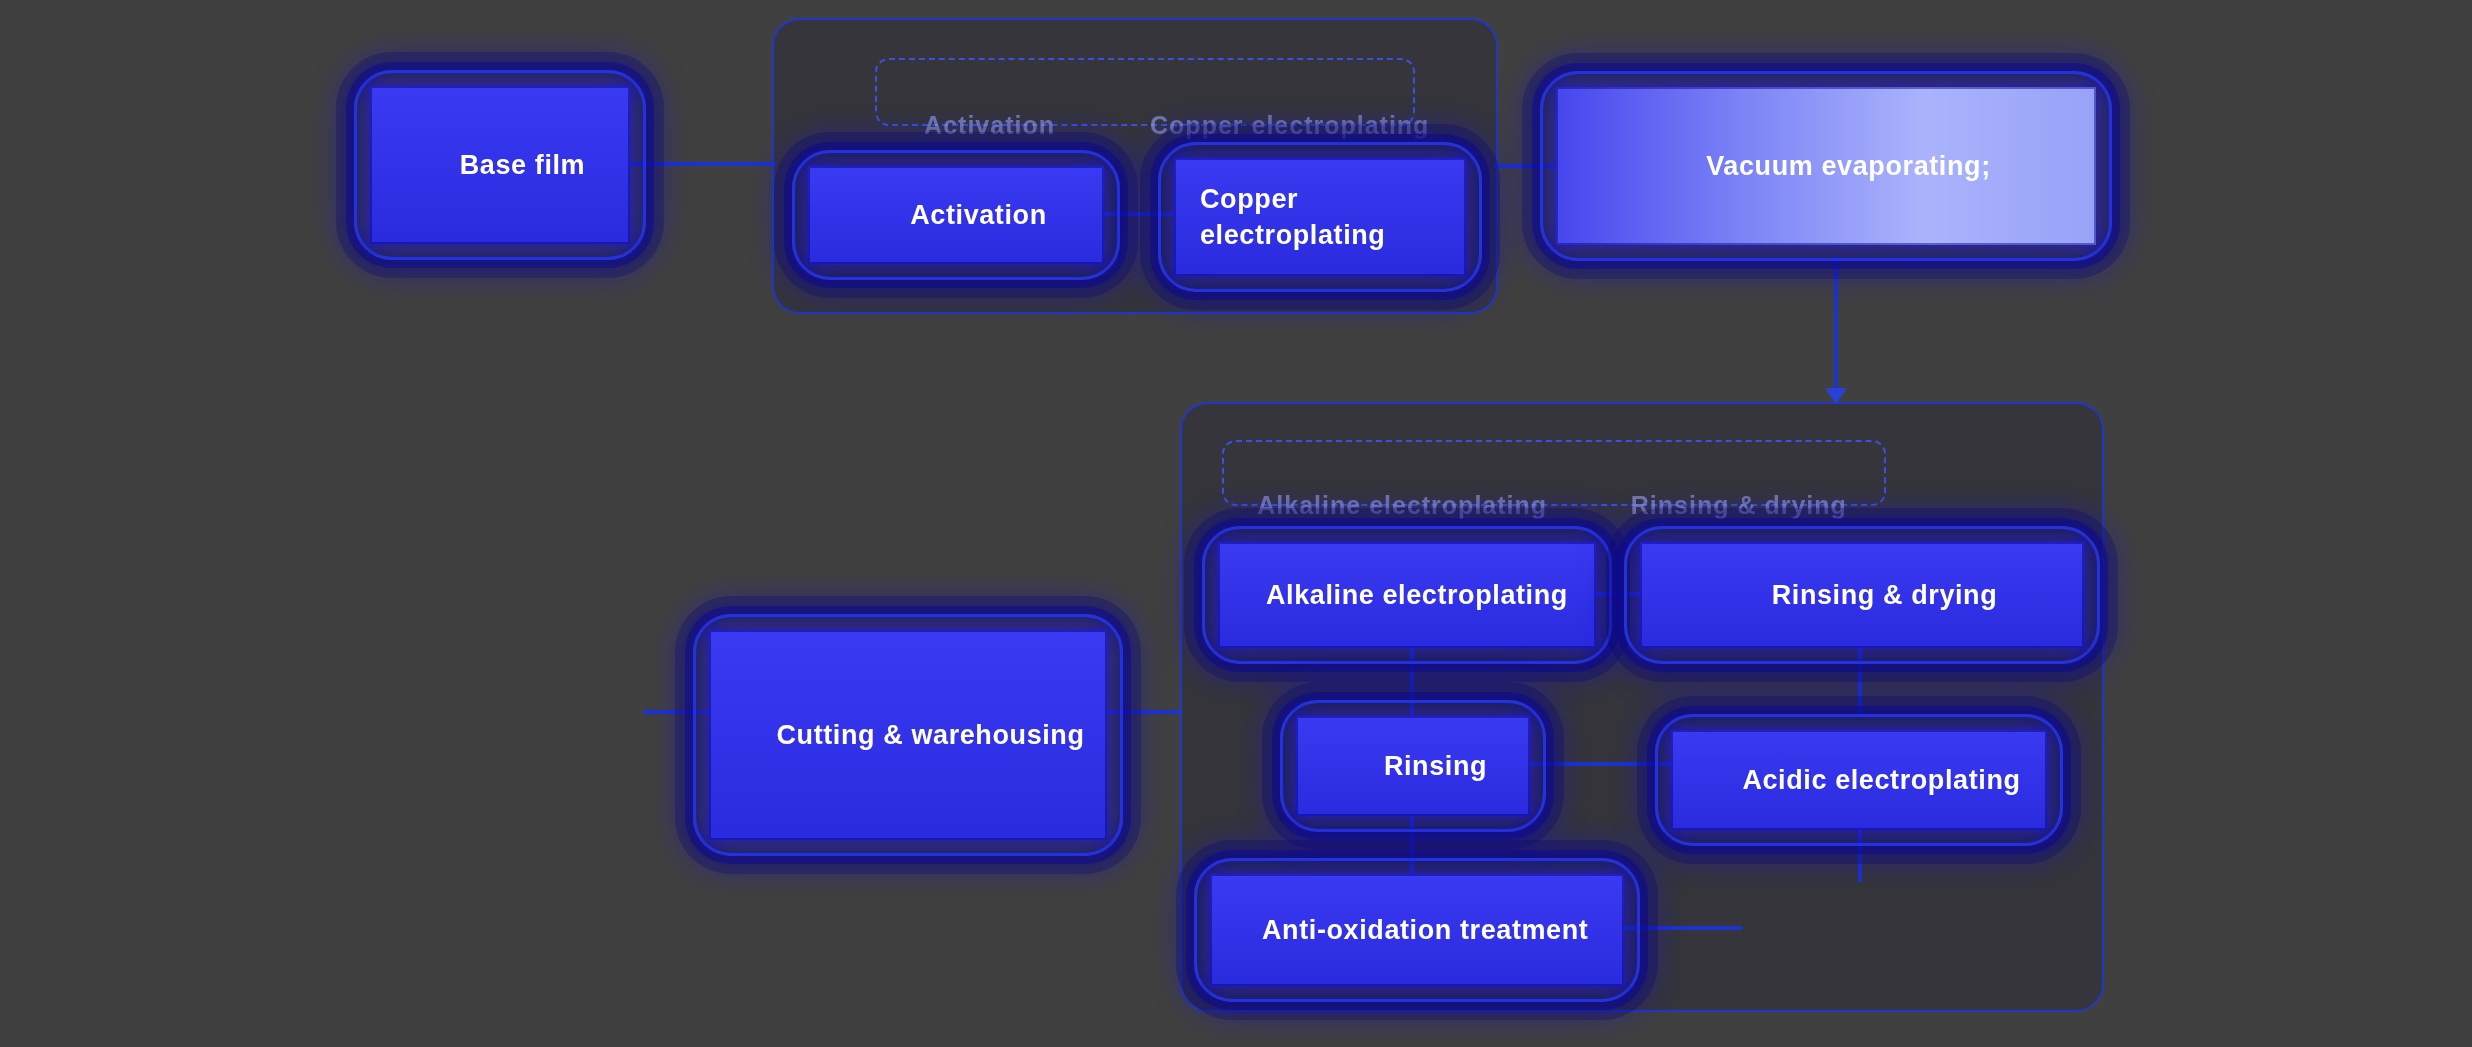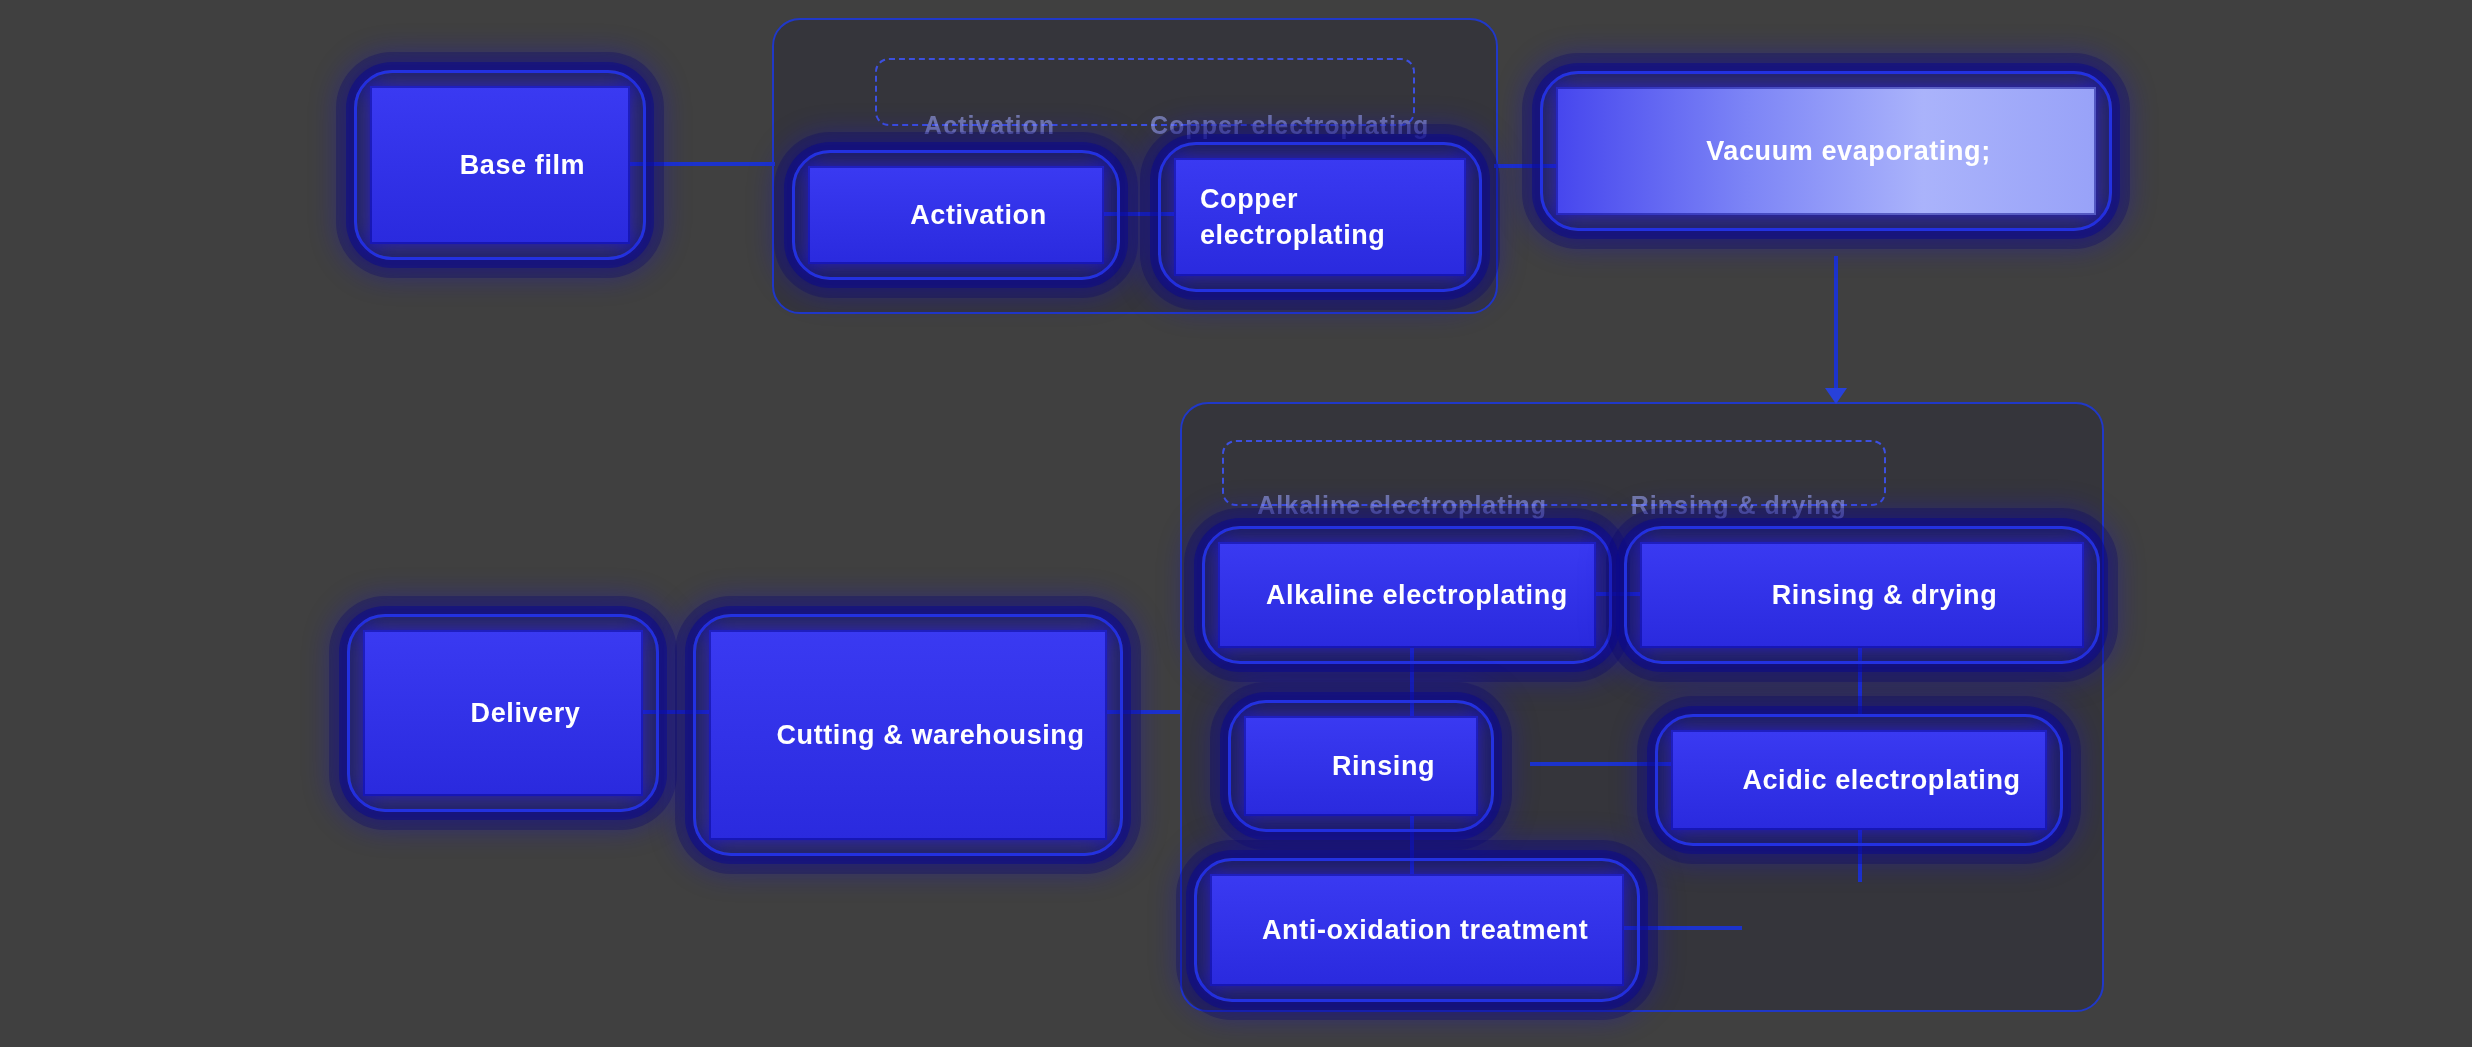--- a/index.html
+++ b/index.html
@@ -114,42 +114,42 @@
       </div>
   </div>
 
   <div class="node left-text" style="left:1174px; top:158px; width:292px; height:118px;">
     <span class="capsule"></span>
     <div class="fill" style="padding-left:26px; padding-right:40px;">
       <span>Copper electroplating</span>
     </div>
   </div>
 
-  <div class="node light" style="left:1556px; top:87px; width:540px; height:128px;">
+  <div class="node light" style="left:1556px; top:87px; width:540px; height:158px;">
     <span class="capsule"></span>
     <div class="fill">
         <span>Vacuum evaporating;</span>
       </div>
   </div>
 
   <div class="node left-text" style="left:1218px; top:542px; width:378px; height:106px;">
     <span class="capsule"></span>
     <div class="fill" style="padding-left:48px; padding-right:24px;">
       <span>Alkaline electroplating</span>
     </div>
   </div>
 
   <div class="node" style="left:1640px; top:542px; width:444px; height:106px;">
     <span class="capsule"></span>
     <div class="fill">
         <span>Rinsing &amp; drying</span>
       </div>
   </div>
 
-  <div class="node" style="left:1244px; top:716px; width:234px; height:100px;">
+  <div class="node" style="left:1296px; top:716px; width:234px; height:100px;">
     <span class="capsule"></span>
     <div class="fill">
         <span>Rinsing</span>
       </div>
   </div>
 
   <div class="node" style="left:1671px; top:716px; width:376px; height:100px;margin-top:14px;">
     <span class="capsule"></span>
     <div class="fill">
         <span>Acidic electroplating</span>
@@ -157,26 +157,20 @@
   </div>
 
   <div class="node left-text" style="left:1210px; top:874px; width:414px; height:112px;">
     <span class="capsule"></span>
     <div class="fill" style="padding-left:52px; padding-right:24px;">
       <span>Anti-oxidation treatment</span>
     </div>
   </div>
 
 
-  <div class="node" style="left:363px; top:630px; width:280px; height:166px;">
-    <span class="capsule"></span>
-    <div class="fill">
-        <span>Delivery</span>
-      </div>
-  </div>
 
   <div class="node" style="left:709px; top:630px; width:398px; height:210px;">
     <span class="capsule"></span>
     <div class="fill">
         <span>Cutting &amp; warehousing</span>
       </div>
   </div>
 
 </div>
 

